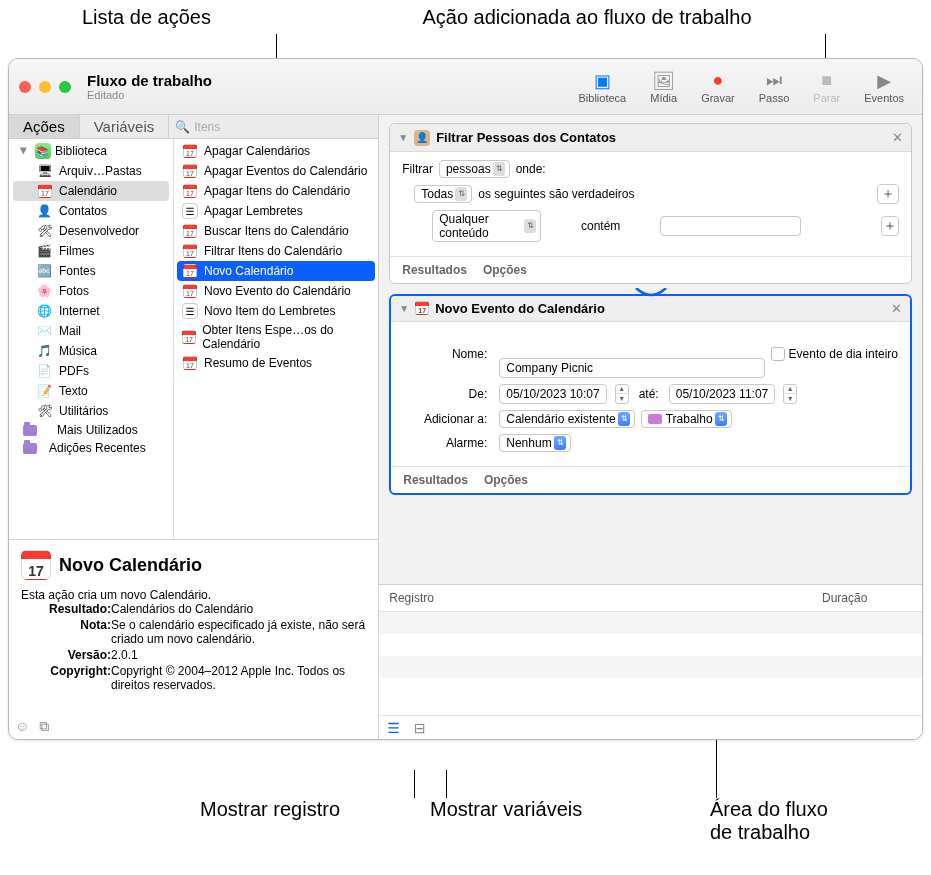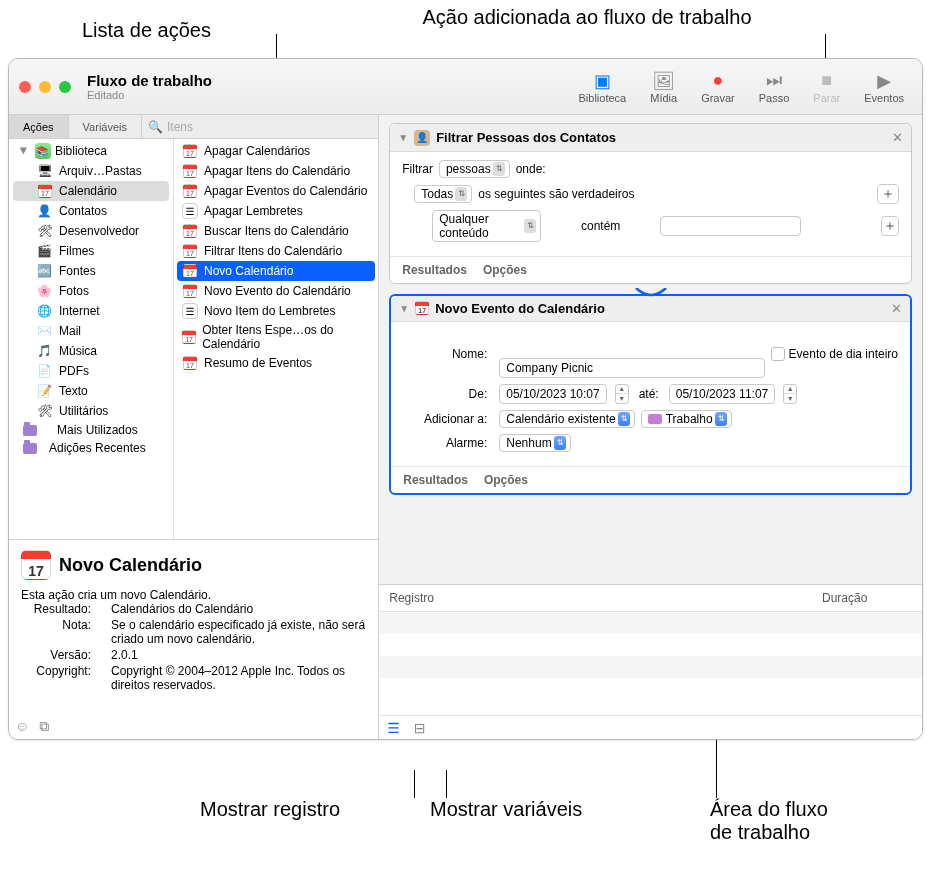--- a/index.html
+++ b/index.html
@@ -69,21 +69,21 @@
     .left-panel { width: 390px; display: flex; flex-direction: column; border-right: 1px solid #d0d0d0; background:#fff;}
     .filter-bar {
       height: 24px;
       display: flex;
       background: #ececec;
       border-bottom: 1px solid #d0d0d0;
       align-items: stretch;
     }
     .seg-btn {
       padding: 0 14px;
-      font-size: 11px;
+      font-size: 15px;
       display: flex;
       align-items: center;
       border-right: 1px solid #d0d0d0;
       cursor: pointer;
       color: #555;
     }
     .seg-btn.active { background: #d8d8d8; color: #000; }
     .search-field {
       flex: 1;
       display: flex;
@@ -137,21 +137,21 @@
       padding: 10px 12px;
       font-size: 12px;
       height: 200px;
       overflow: hidden;
     }
     .detail-title-row { display:flex; align-items:center; gap:8px; margin-bottom:8px;}
     .detail-title { font-size: 18px; font-weight: 600; }
     .detail-big-icon { width:30px; height:30px; border-radius:6px; background: linear-gradient(#ff3b30 0 30%, #fff 30% 100%); border:0.5px solid rgba(0,0,0,0.15); display:flex; align-items:flex-end; justify-content:center; font-size:14px; color:#333; font-weight:600;}
     .detail-desc { margin-bottom: 0; }
     .detail-row { display:flex; margin-bottom:2px;}
-    .detail-label { width: 90px; text-align: right; font-weight:400; padding-right:20px;}
+    .detail-label { width: 90px; text-align: right; font-weight:700; padding-right:0;}
     .detail-val { flex:1; }
     .bottom-icons { position:absolute; bottom:4px; left:6px; display:flex; gap:10px; color:#888; font-size:14px;}
     .right-panel { flex: 1; display: flex; flex-direction: column; background:#f2f2f2;}
     .workflow-area { flex: 1; padding: 8px 10px; overflow-y: auto; background:#f2f2f2;}
     .action-card {
       background: #fff;
       border: 1px solid #c8c8c8;
       border-radius: 6px;
       margin-bottom: 8px;
     }
@@ -223,21 +223,21 @@
     .log-toolbar .licon { color:#0a60ff; font-size:14px; cursor:pointer;}
     .log-toolbar .licon.gray { color:#888;}
     .disclosure-tri { display:inline-block; transform: rotate(90deg); font-size:9px; color:#888; margin-right:3px;}
     .folder-swatch { width:14px; height:11px; background:#a080d0; border-radius:2px; position:relative;}
     .folder-swatch::before{content:""; position:absolute; top:-3px; left:1px; width:6px; height:3px; background:#a080d0; border-radius:1px 1px 0 0;}
     .generic-icon { width:16px; height:16px; border-radius:4px; display:inline-flex; align-items:center; justify-content:center; font-size:10px;}
   </style>
 </head>
 <body>
 
-<div class="annotation" style="top:19px; left:82px;">Lista de ações</div>
+<div class="annotation" style="top:6px; left:82px;">Lista de ações</div>
 <div class="annotation-line" style="top:34px; left:276px; width:1px; height:70px;"></div>
 
 <div class="annotation" style="top:6px; left:342px; width:490px;">Ação adicionada ao fluxo de trabalho</div>
 <div class="annotation-line" style="top:34px; left:825px; width:1px; height:145px;"></div>
 
 <div class="annotation" style="top:798px; left:200px; text-align:right;">Mostrar registro</div>
 <div class="annotation-line" style="top:770px; left:414px; width:1px; height:28px;"></div>
 
 <div class="annotation" style="top:798px; left:430px;">Mostrar variáveis</div>
 <div class="annotation-line" style="top:770px; left:446px; width:1px; height:28px;"></div>
@@ -380,27 +380,27 @@
               <div class="lib-action">
                 <span class="aicon">
                   <span class="cal-icon">17</span>
                 </span>
                 <span>Apagar Calendários</span>
               </div>
               <div class="lib-action">
                 <span class="aicon">
                   <span class="cal-icon">17</span>
                 </span>
+                <span>Apagar Eventos do Calendário</span>
+              </div>
+              <div class="lib-action">
+                <span class="aicon">
+                  <span class="cal-icon">17</span>
+                </span>
                 <span>Apagar Itens do Calendário</span>
-              </div>
-              <div class="lib-action">
-                <span class="aicon">
-                  <span class="cal-icon">17</span>
-                </span>
-                <span>Apagar Eventos do Calendário</span>
               </div>
               <div class="lib-action">
                 <span class="aicon">
                   <span class="generic-icon" style="background:#fff;border:0.5px solid #ccc;">☰</span>
                 </span>
                 <span>Apagar Lembretes</span>
               </div>
               <div class="lib-action">
                 <span class="aicon">
                   <span class="cal-icon">17</span>

